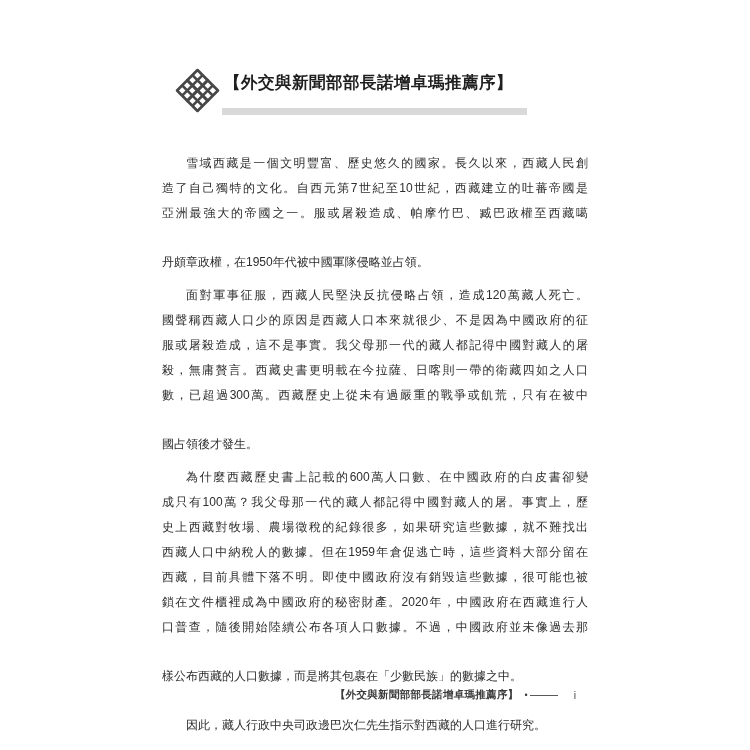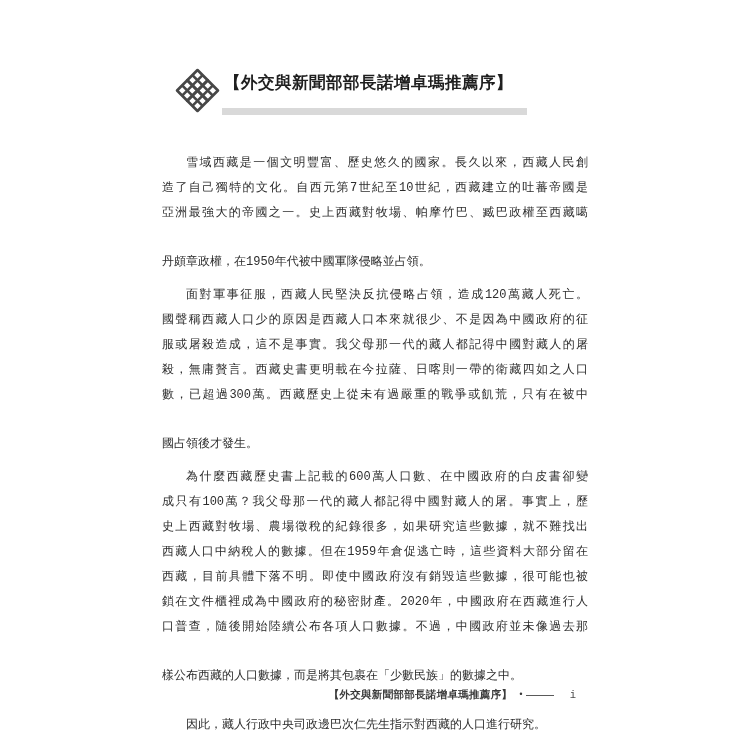--- a/index.html
+++ b/index.html
@@ -1,21 +1,21 @@
 <!DOCTYPE html>
 <html><head>
 <meta charset="utf-8">
 <style>
   html, body { margin: 0; padding: 0; background: #ffffff; }
   .page {
     position: relative;
     width: 750px;
     height: 750px;
     background: #ffffff;
-    font-family: Liberation Mono, monospace;
+    font-family: Liberation Sans, sans-serif;
     color: #2d2d2d;
     overflow: hidden;
   }
   
   .knot {
     position: absolute;
     left: 175px;
     top: 68px;
     width: 45px;
     height: 45px;
@@ -107,21 +107,21 @@
   </svg>
 
   <div class="chapter-title">【外交與新聞部部長諾增卓瑪推薦序】</div>
 
   <div class="rule"></div>
 
   <div class="bodytext">
       <div class="para">
         <div class="bline first">雪域西藏是一個文明豐富、歷史悠久的國家。長久以來，西藏人民創</div>
         <div class="bline">造了自己獨特的文化。自西元第7世紀至10世紀，西藏建立的吐蕃帝國是</div>
-        <div class="bline">亞洲最強大的帝國之一。史上西藏對牧場、帕摩竹巴、臧巴政權至西藏噶</div>
+        <div class="bline">亞洲最強大的帝國之一。服或屠殺造成、帕摩竹巴、臧巴政權至西藏噶</div>
         <div class="bline last">丹頗章政權，在1950年代被中國軍隊侵略並占領。</div>
       </div>
       <div class="para">
         <div class="bline first">面對軍事征服，西藏人民堅決反抗侵略占領，造成120萬藏人死亡。</div>
         <div class="bline">國聲稱西藏人口少的原因是西藏人口本來就很少、不是因為中國政府的征</div>
         <div class="bline">服或屠殺造成，這不是事實。我父母那一代的藏人都記得中國對藏人的屠</div>
         <div class="bline">殺，無庸贅言。西藏史書更明載在今拉薩、日喀則一帶的衛藏四如之人口</div>
         <div class="bline">數，已超過300萬。西藏歷史上從未有過嚴重的戰爭或飢荒，只有在被中</div>
         <div class="bline last">國占領後才發生。</div>
       </div>

